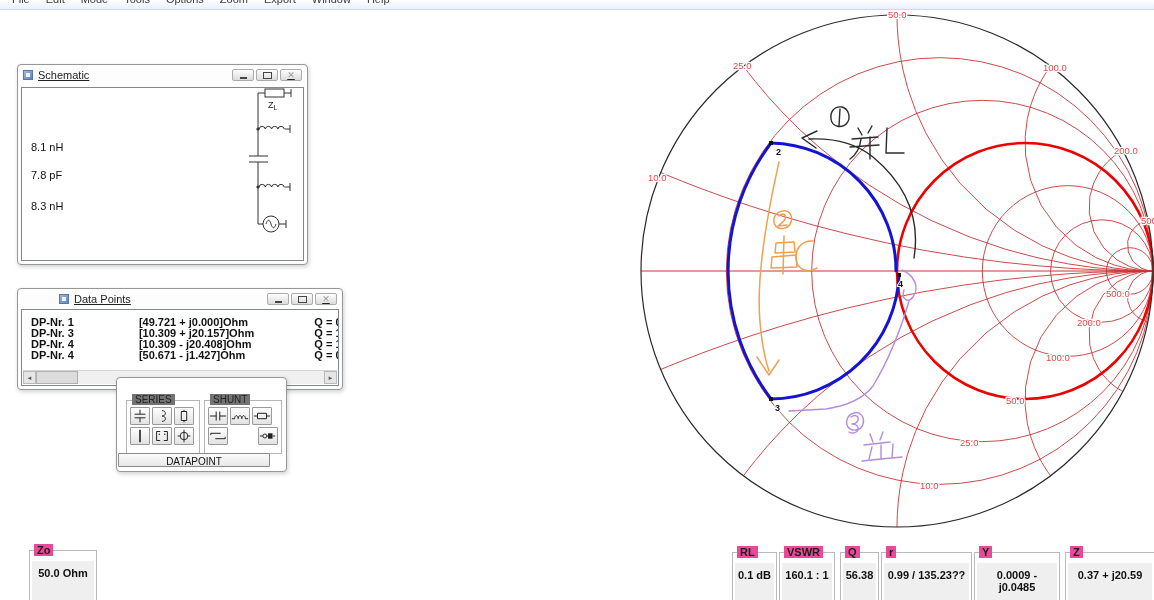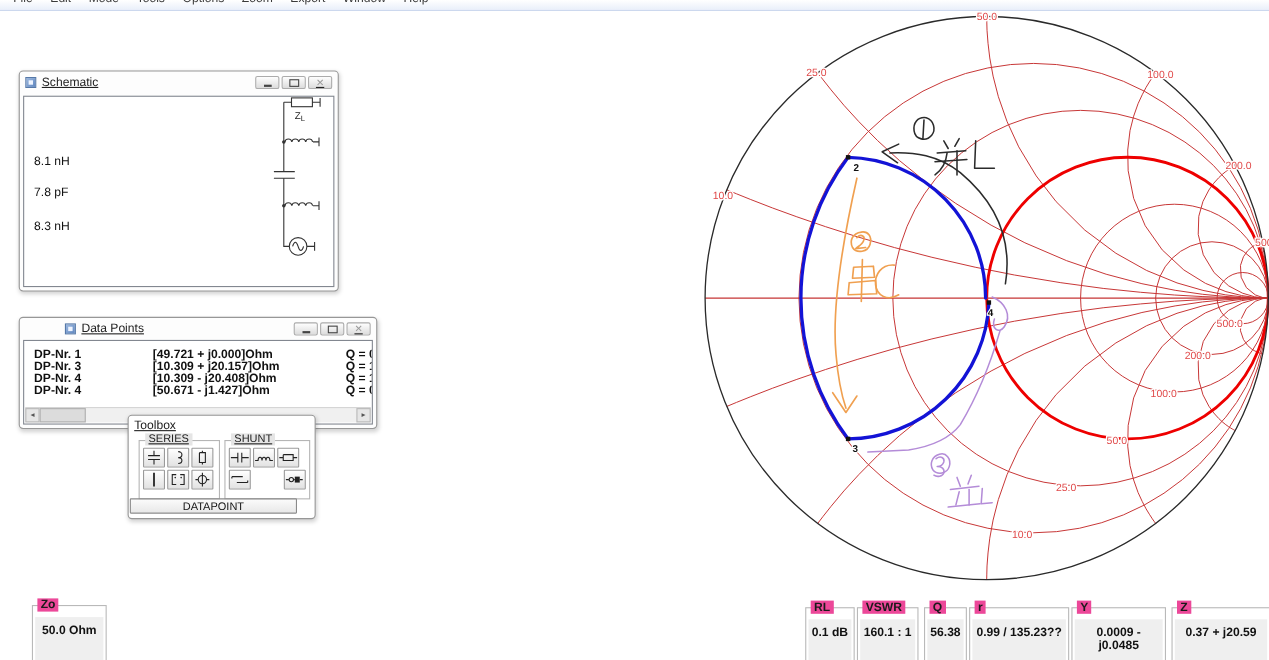--- a/index.html
+++ b/index.html
@@ -44,21 +44,21 @@
            border-top:1px solid #d5d5d5;display:flex;}
   .sbtn{width:13px;height:100%;background:#e6e6e6;border:1px solid #b9b9b9;box-sizing:border-box;
         font-size:6px;color:#555;display:flex;align-items:center;justify-content:center;}
   .sthumb{width:42px;height:100%;background:#dcdcdc;border:1px solid #b0b0b0;box-sizing:border-box;}
   .strack{flex:1;}
 
   
   #tb-win{left:116px;top:377px;width:169px;height:93px;z-index:4;background:#fff;}
   #tb-win .titlebar{height:17px;}
   .grp{position:absolute;border:1px solid #b5b5b5;}
-  .grp-label{position:absolute;top:-7px;left:5px;background:#e5e5e5;padding:0 3px;font-size:10px;color:#222;text-decoration:underline;}
+  .grp-label{position:absolute;top:-7px;left:5px;background:#737373;padding:0 3px;font-size:10px;color:#222;}
   .tb-rows{position:absolute;inset:6px 3px 3px 3px;display:flex;flex-direction:column;gap:2px;}
   .tb-row{display:flex;gap:2px;}
   .tb-row.spread{justify-content:space-between;}
   .tbtn{width:20px;height:18px;border:1px solid #9a9a9a;border-radius:1px;box-sizing:border-box;
         background:linear-gradient(#ffffff,#e2e2e2);display:flex;align-items:center;justify-content:center;padding:0;}
   #dp-button{position:absolute;left:1px;right:16px;bottom:4px;height:14px;border:1px solid #8a8a8a;
              background:linear-gradient(#fbfbfb,#e8e8e8);font-size:10px;color:#111;text-align:center;
              line-height:13px;border-radius:1px;}
 
   
@@ -264,23 +264,20 @@
     <div class="hscroll">
       <span class="sbtn">◄</span>
       <span class="sthumb"></span>
       <span class="strack"></span>
       <span class="sbtn">►</span>
     </div>
   </div>
 </div>
 
 <div class="win" id="tb-win">
-  <div class="titlebar">
-    <span>Toolbox</span>
-  </div>
   <div class="grp" style="left:9px;top:22px;width:72px;height:52px">
     <span class="grp-label">SERIES</span>
     <div class="tb-rows" id="series-icons">
         <div class="tb-row">
           <button class="tbtn">
             <svg width="20" height="16" viewBox="0 0 20 16">
               <g stroke="#222" fill="none" stroke-width="1.1">
                 <path d="M10 1 V6 M4 6 H16 M4 10 H16 M10 10 V15"></path>
               </g>
             </svg>

